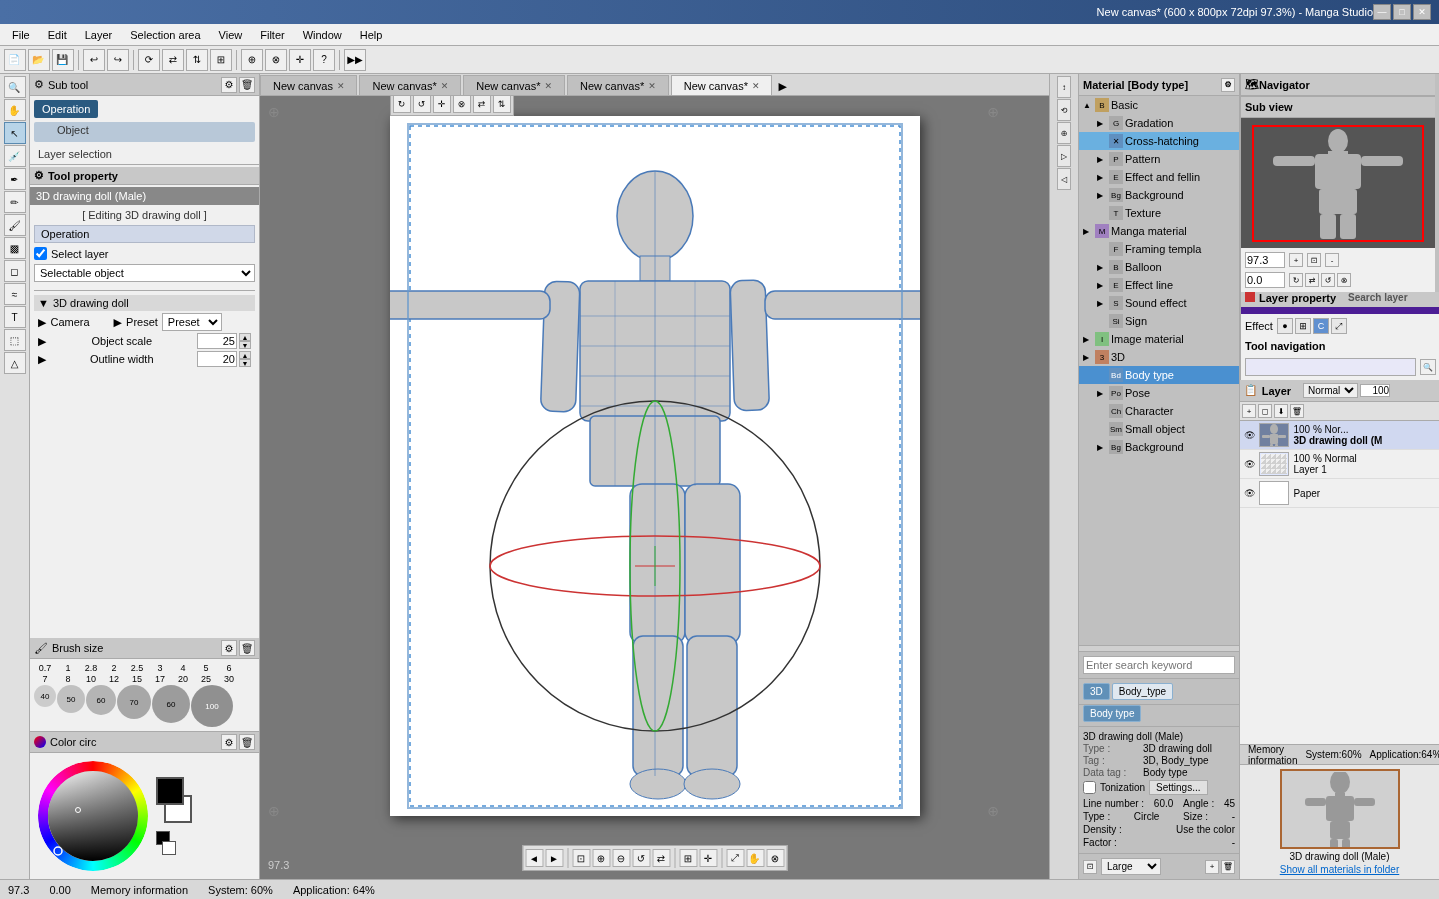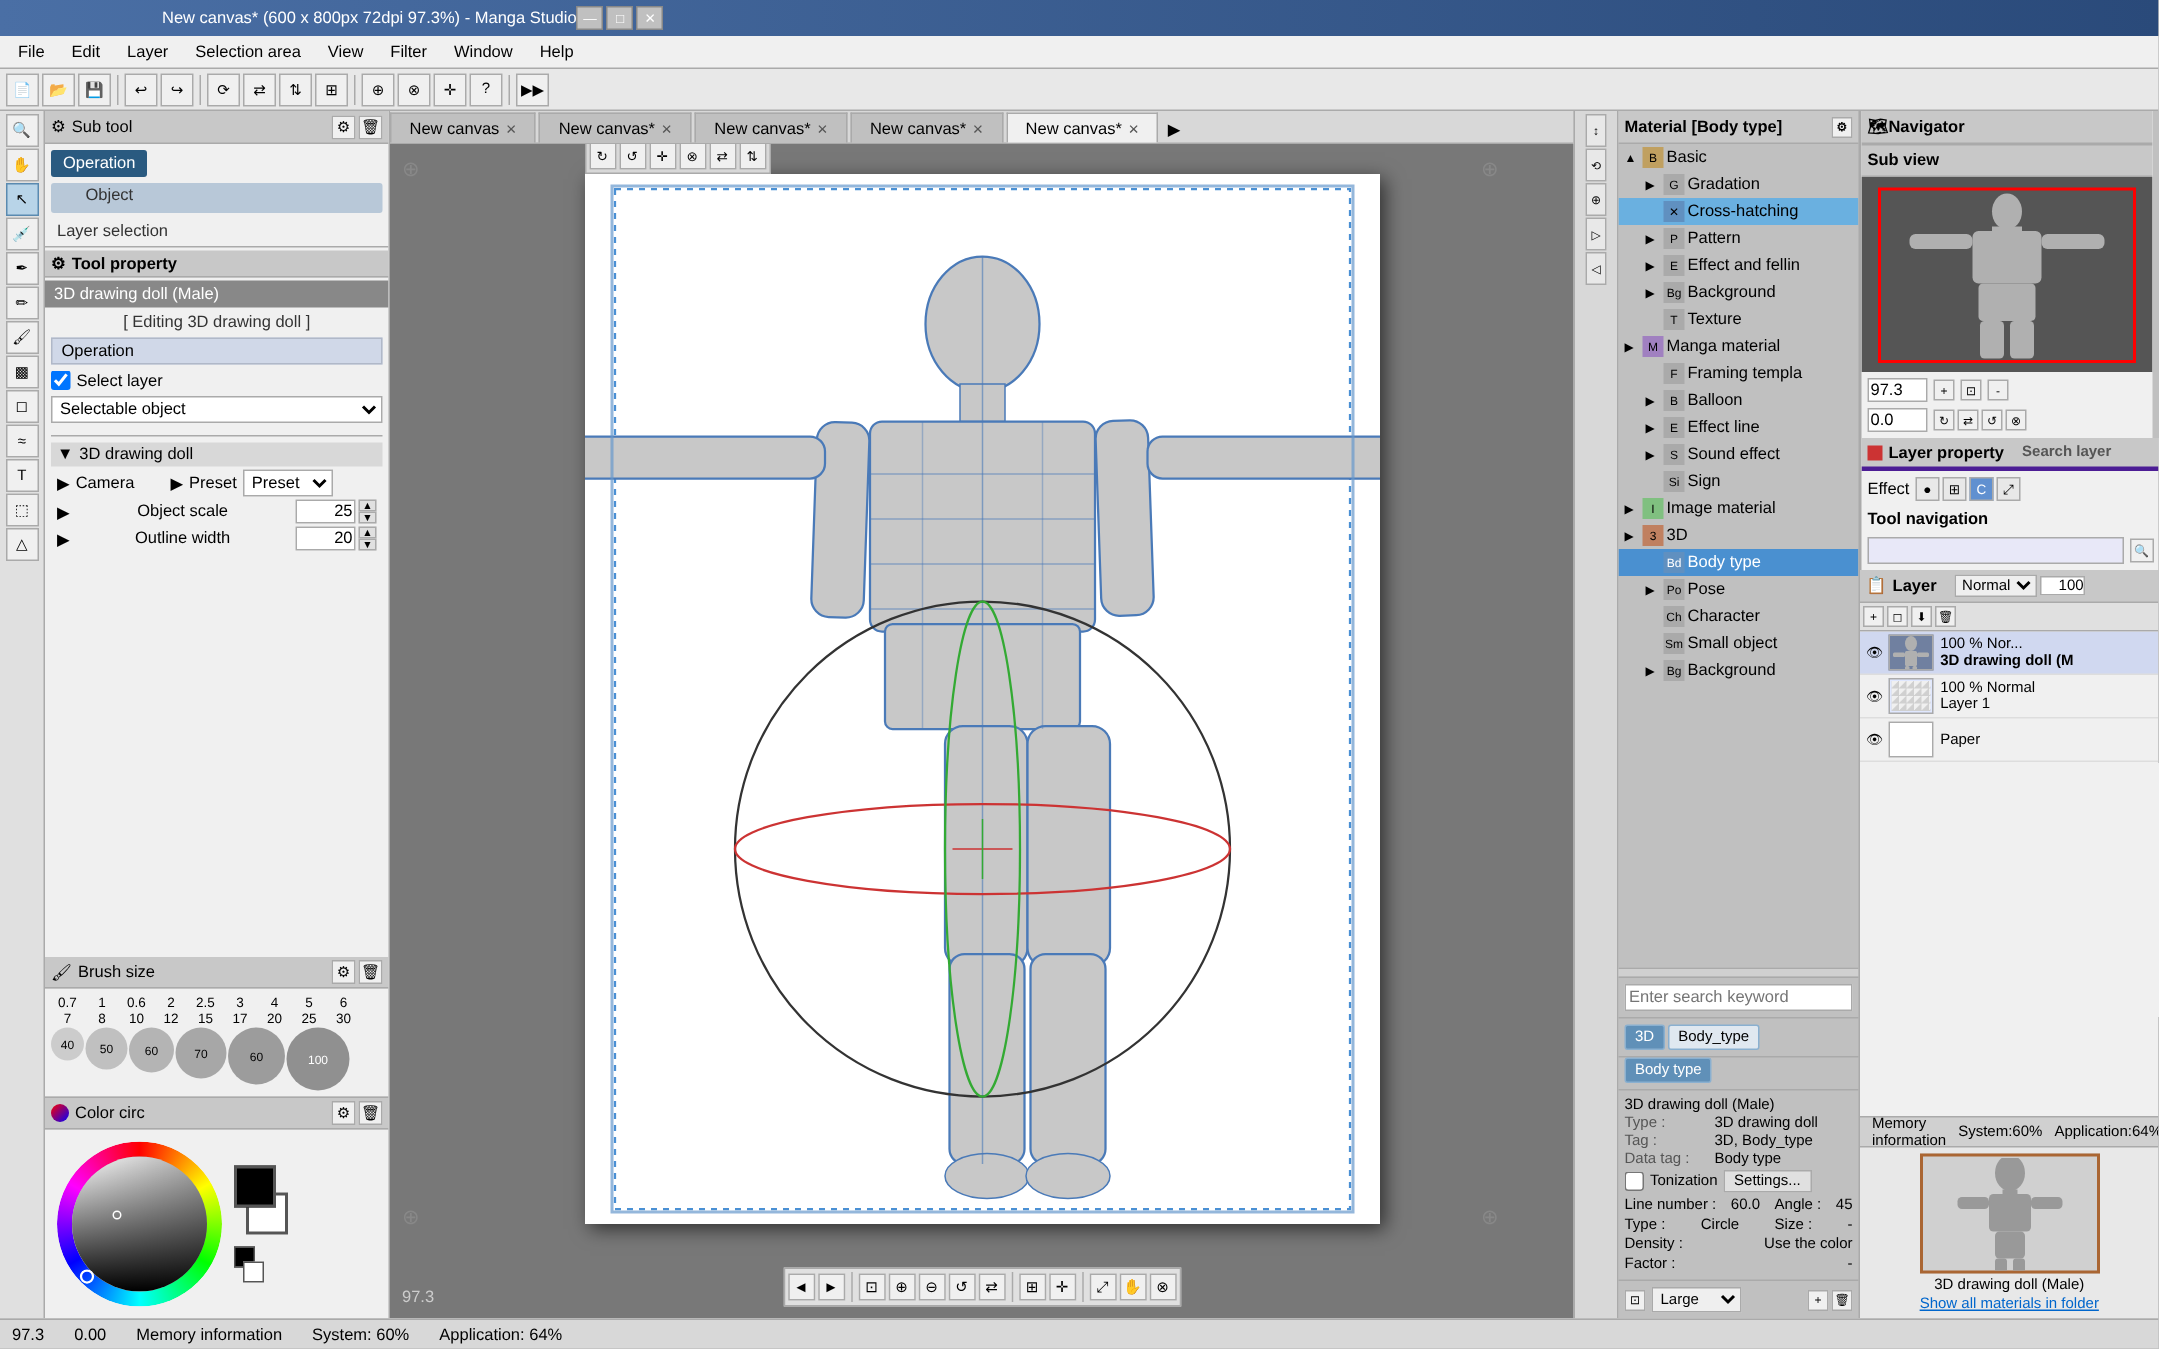--- a/index.html
+++ b/index.html
@@ -1,19 +1,19 @@
 <!DOCTYPE html>
 <html><head>
   <meta charset="utf-8">
   <style>
     * { box-sizing: border-box; margin: 0; padding: 0; }
     body { font-family: 'MS UI Gothic', 'Meiryo', 'Arial', sans-serif; font-size: 11px; background: #c0c0c0; color: #000; overflow: hidden; width: 1439px; height: 899px; }
     
     
-    #titlebar { background: linear-gradient(to right, #4a6fa5, #2a4a7a); color: white; height: 22px; display: flex; align-items: center; justify-content: flex-start; padding: 12px 8px; }
+    #titlebar { background: linear-gradient(to right, #4a6fa5, #2a4a7a); color: white; height: 22px; display: flex; align-items: center; justify-content: flex-end; padding: 12px 8px; }
     #titlebar-controls { display: flex; gap: 2px; }
     .titlebar-btn { width: 18px; height: 16px; background: #c0c0c0; border: 1px solid #888; display: flex; align-items: center; justify-content: center; font-size: 9px; cursor: pointer; }
     
     
     #menubar { background: #f0f0f0; height: 22px; display: flex; align-items: center; border-bottom: 1px solid #aaa; padding: 0 4px; gap: 2px; }
     .menu-item { padding: 2px 8px; cursor: pointer; font-size: 11px; }
     
     
     #toolbar { background: #e8e8e8; height: 28px; display: flex; align-items: center; border-bottom: 1px solid #aaa; padding: 0 4px; gap: 2px; }
     .toolbar-btn { width: 22px; height: 22px; background: #f0f0f0; border: 1px solid #aaa; display: flex; align-items: center; justify-content: center; cursor: pointer; font-size: 10px; }
@@ -65,21 +65,21 @@
     
     .material-tags { display: flex; flex-wrap: wrap; gap: 2px; padding: 4px; border-top: 1px solid #aaa; }
     .tag-btn { background: #e0e8f0; border: 1px solid #8ab0d0; padding: 2px 6px; font-size: 10px; cursor: pointer; border-radius: 2px; }
     .tag-btn.active { background: #6090b8; color: white; }
     
     .material-size { display: flex; align-items: center; gap: 4px; padding: 4px; border-top: 1px solid #aaa; }
     .size-select { font-size: 10px; border: 1px solid #aaa; padding: 1px; }
     
     
     #layer-prop { width: 200px; background: #f0f0f0; border-left: 1px solid #aaa; display: flex; flex-direction: column; overflow: hidden; }
-    #layer-prop-header { background: #c8c8c8; height: 22px; display: flex; align-items: center; padding: 0 4px; border-bottom: 3px solid #4c1d95; font-size: 11px; font-weight: bold; gap: 4px; }
+    #layer-prop-header { background: #c8c8c8; height: 22px; display: flex; align-items: flex-start; padding: 0 4px; border-bottom: 7px solid #4c1d95; font-size: 11px; font-weight: bold; gap: 4px; }
     
     .effect-row { display: flex; align-items: center; gap: 4px; padding: 4px; font-size: 11px; }
     .effect-icons { display: flex; gap: 2px; }
     .effect-icon-btn { width: 16px; height: 16px; border: 1px solid #aaa; background: #e8e8e8; display: flex; align-items: center; justify-content: center; font-size: 9px; cursor: pointer; }
     
     
     #navigator-panel { width: 195px; background: #f0f0f0; border-left: 1px solid #aaa; display: flex; flex-direction: column; overflow: hidden; }
     #navigator-header { background: #c8c8c8; height: 22px; display: flex; align-items: center; padding: 0 4px; border-bottom: 1px solid #aaa; font-size: 11px; font-weight: bold; }
     #nav-preview { width: 100%; height: 130px; background: #888; display: flex; align-items: center; justify-content: center; position: relative; }
     
@@ -290,21 +290,21 @@
         <span>Brush size</span>
         <div style="margin-left:auto; display:flex; gap:2px;">
           <div class="toolbar-btn" style="width:16px;height:16px;">⚙</div>
           <div class="toolbar-btn" style="width:16px;height:16px;">🗑</div>
         </div>
       </div>
 
       <div style="display:flex; flex-wrap:wrap; padding:4px; gap:1px;">
         <div style="font-size:9px; width:22px; text-align:center; cursor:pointer;">0.7</div>
         <div style="font-size:9px; width:22px; text-align:center; cursor:pointer;">1</div>
-        <div style="font-size:9px; width:22px; text-align:center; cursor:pointer;">0.6</div>
+        <div style="font-size:9px; width:22px; text-align:center; cursor:pointer;">2.8</div>
         <div style="font-size:9px; width:22px; text-align:center; cursor:pointer;">2</div>
         <div style="font-size:9px; width:22px; text-align:center; cursor:pointer;">2.5</div>
         <div style="font-size:9px; width:22px; text-align:center; cursor:pointer;">3</div>
         <div style="font-size:9px; width:22px; text-align:center; cursor:pointer;">4</div>
         <div style="font-size:9px; width:22px; text-align:center; cursor:pointer;">5</div>
         <div style="font-size:9px; width:22px; text-align:center; cursor:pointer;">6</div>
         <div style="font-size:9px; width:22px; text-align:center; cursor:pointer;">7</div>
         <div style="font-size:9px; width:22px; text-align:center; cursor:pointer;">8</div>
         <div style="font-size:9px; width:22px; text-align:center; cursor:pointer;">10</div>
         <div style="font-size:9px; width:22px; text-align:center; cursor:pointer;">12</div>

